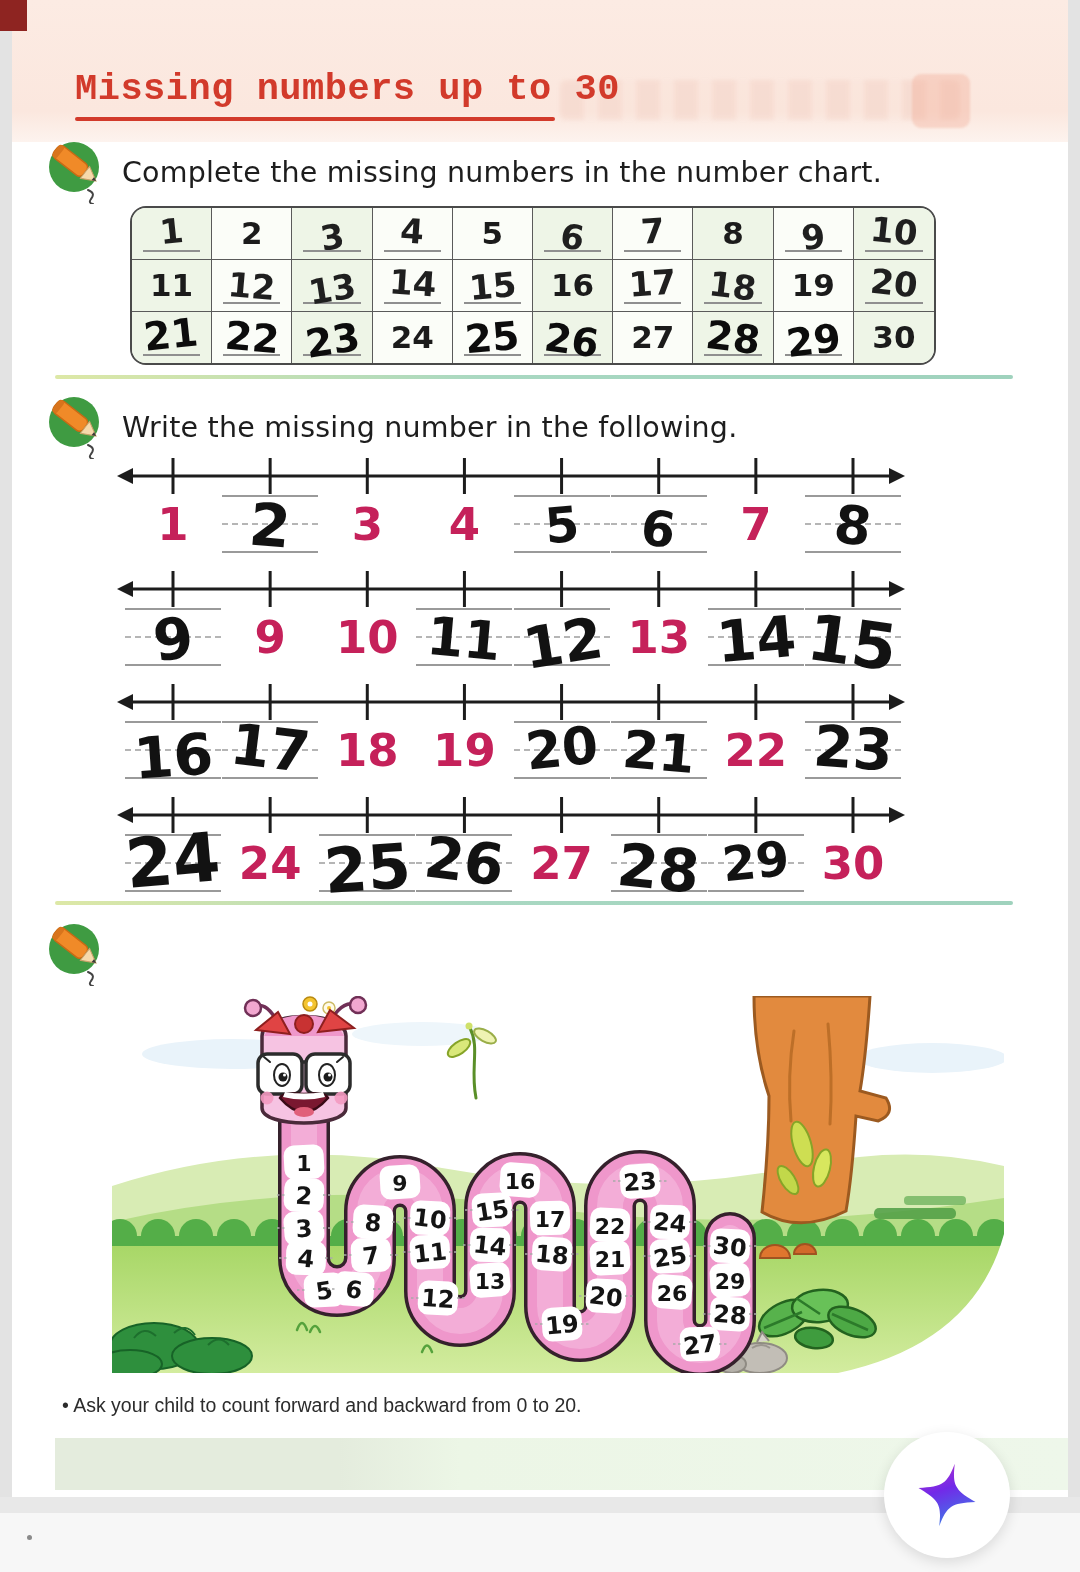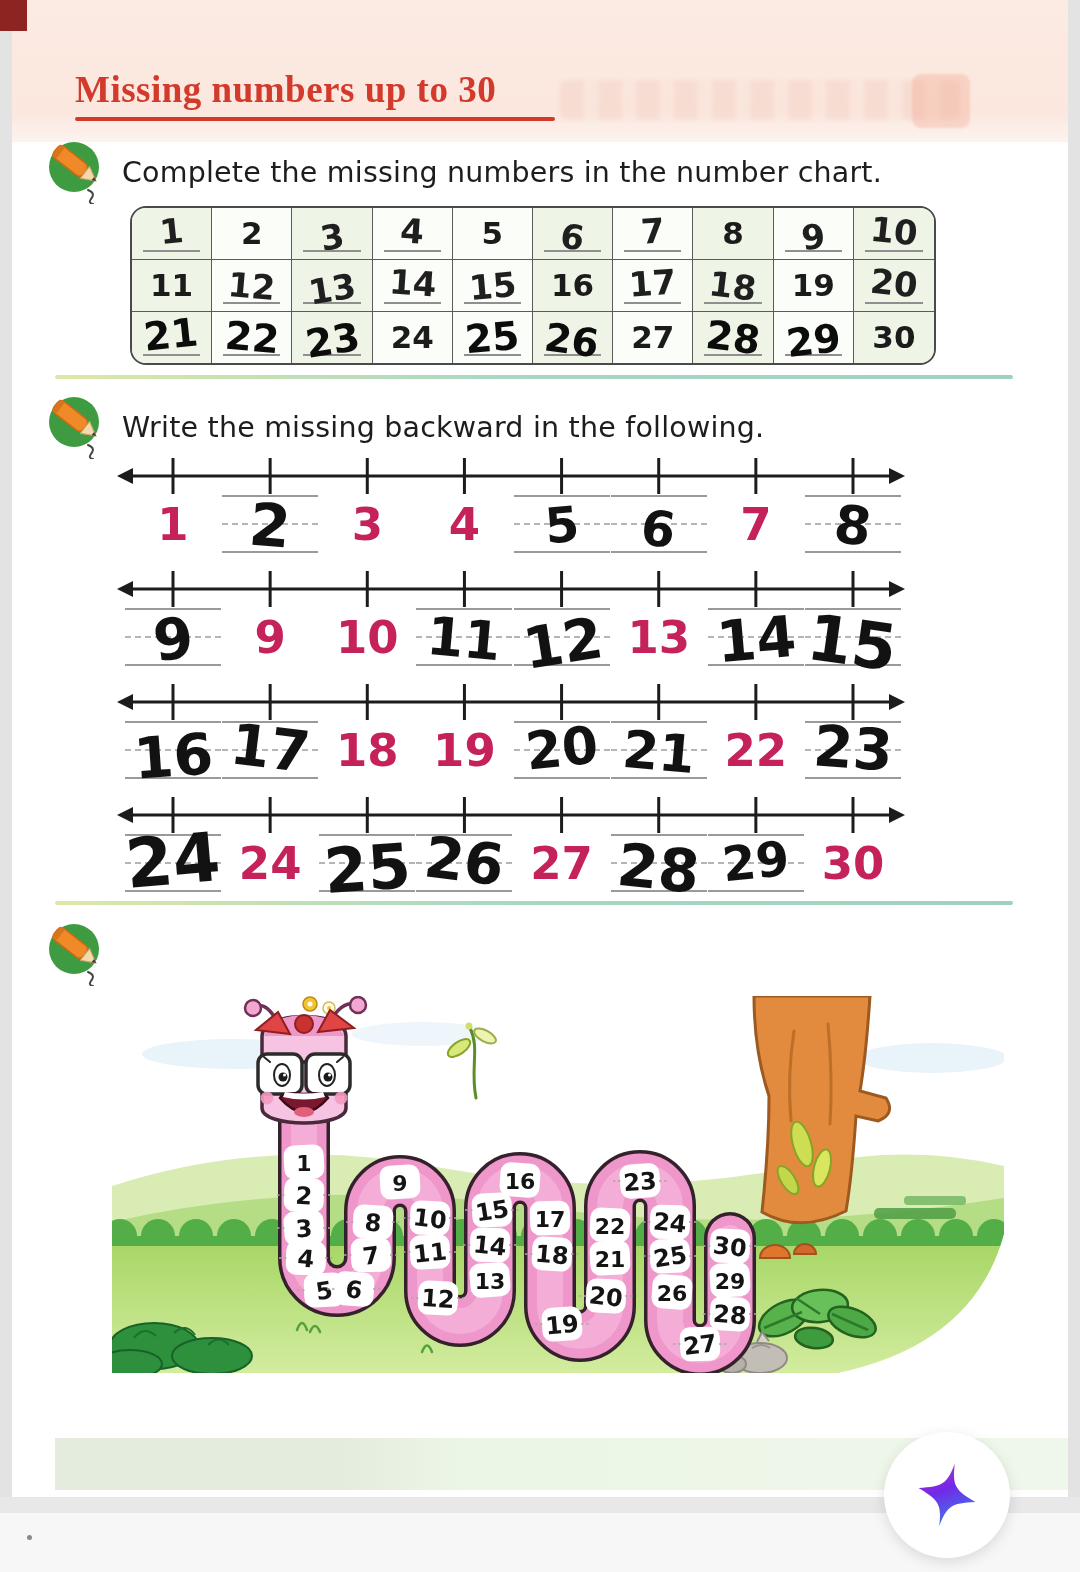--- a/index.html
+++ b/index.html
@@ -8,21 +8,21 @@
   .page{position:absolute;left:12px;top:0;width:1056px;height:1497px;background:#ffffff;}
   .top-band{position:absolute;left:0;top:0;width:1056px;height:142px;
             background:linear-gradient(180deg,#fcebe3 0%,#fbe7de 78%,#fdf3ee 100%);}
   .corner-red{position:absolute;left:-12px;top:0;width:27px;height:31px;background:#8e2421;}
   .ghost-band{position:absolute;left:548px;top:80px;width:400px;height:40px;border-radius:6px;
               filter:blur(2px);opacity:.55;
               background:repeating-linear-gradient(90deg,rgba(225,160,140,.28) 0 24px,rgba(225,160,140,.05) 24px 38px);}
   .ghost-sticker{position:absolute;left:900px;top:74px;width:58px;height:54px;border-radius:9px;
                  background:rgba(242,166,143,.35);filter:blur(1px);}
   .title{position:absolute;left:63px;top:68px;font-size:37px;font-weight:bold;color:#d23a2b;
-         letter-spacing:.5px;font-family:Liberation Serif, serif;}
+         letter-spacing:.5px;font-family:Liberation Mono, monospace;}
   .title-underline{position:absolute;left:63px;top:117px;width:480px;height:4px;background:#d23a2b;border-radius:2px;}
 
   .section-head{position:absolute;display:flex;align-items:center;gap:14px;}
   .instr{font-size:28.5px;color:#1d1d1d;letter-spacing:.2px;}
   .pencil-badge{width:64px;height:64px;flex:0 0 64px;}
 
   
   .chart{position:absolute;left:118px;top:206px;width:802px;display:grid;
          grid-template-columns:repeat(10,1fr);border:2.5px solid #4a4a4a;border-radius:16px;overflow:hidden;background:#fbfdf8;}
   .chart-cell{height:51px;border-right:1.5px solid #5a5a5a;border-bottom:1.5px solid #5a5a5a;
@@ -212,21 +212,21 @@
         <circle cx="30" cy="27" r="25" fill="#3f9b42"></circle>
         <g transform="rotate(38 32 26)">
           <rect x="6" y="18" width="37" height="15" rx="5" fill="#f08a28" stroke="#c96a14" stroke-width="1.5"></rect>
           <polygon points="43,18 57,25.5 43,33" fill="#f6d9ab" stroke="#c9a26a" stroke-width="1"></polygon>
           <polygon points="53,23.4 57,25.5 53,27.8" fill="#3a3a3a"></polygon>
           <rect x="6" y="18" width="6" height="15" rx="3" fill="#d8741c"></rect>
         </g>
         <path d="M44,50 q8,3 3,9 q-3,4 2,5" fill="none" stroke="#444" stroke-width="2" stroke-linecap="round"></path>
       </svg>
     </span>
-    <span class="instr">Write the missing backward in the following.</span>
+    <span class="instr">Write the missing number in the following.</span>
   </div>
 
   <div id="numlines">
       <div class="numline" style="top: 453px;">
         <svg width="792" height="46">
           <line x1="14" y1="23" x2="778" y2="23" stroke="#1c1c1c" stroke-width="3"></line>
           <polygon points="2,23 18,15 18,31" fill="#1c1c1c"></polygon>
           <polygon points="790,23 774,15 774,31" fill="#1c1c1c"></polygon>
           <line x1="58" y1="5" x2="58" y2="41" stroke="#1c1c1c" stroke-width="3"></line>
           <line x1="155.14285714285714" y1="5" x2="155.14285714285714" y2="41" stroke="#1c1c1c" stroke-width="3"></line>
@@ -762,20 +762,21 @@
         <circle cx="229" cy="102" r="6.5" fill="#f49ac1" opacity=".9"></circle>
         <g>
           <path d="M168,102 Q192,130 216,102 Q214,96 192,98 Q170,96 168,102 Z" fill="#7a1830" stroke="#3a0a16" stroke-width="2.5"></path>
           <path d="M171,101 Q192,106 213,101 L211,96 Q192,99 173,96 Z" fill="#ffffff"></path>
           <ellipse cx="192" cy="116" rx="10" ry="5" fill="#e0607a"></ellipse>
         </g>
       </g>
     </svg>
   </div>
 
+  <div class="footer-note">• Ask your child to count forward and backward from 0 to 20.</div>
   <div class="green-band"></div>
 </div>
 
 <div class="corner-red" style="left:0;top:0;position:absolute;"></div>
 <div class="bottom-strip"></div>
 <div class="below-area"></div>
 <div class="tiny-dot"></div>
 
 <div class="fab">
   <svg width="70" height="70" viewBox="0 0 100 100">

